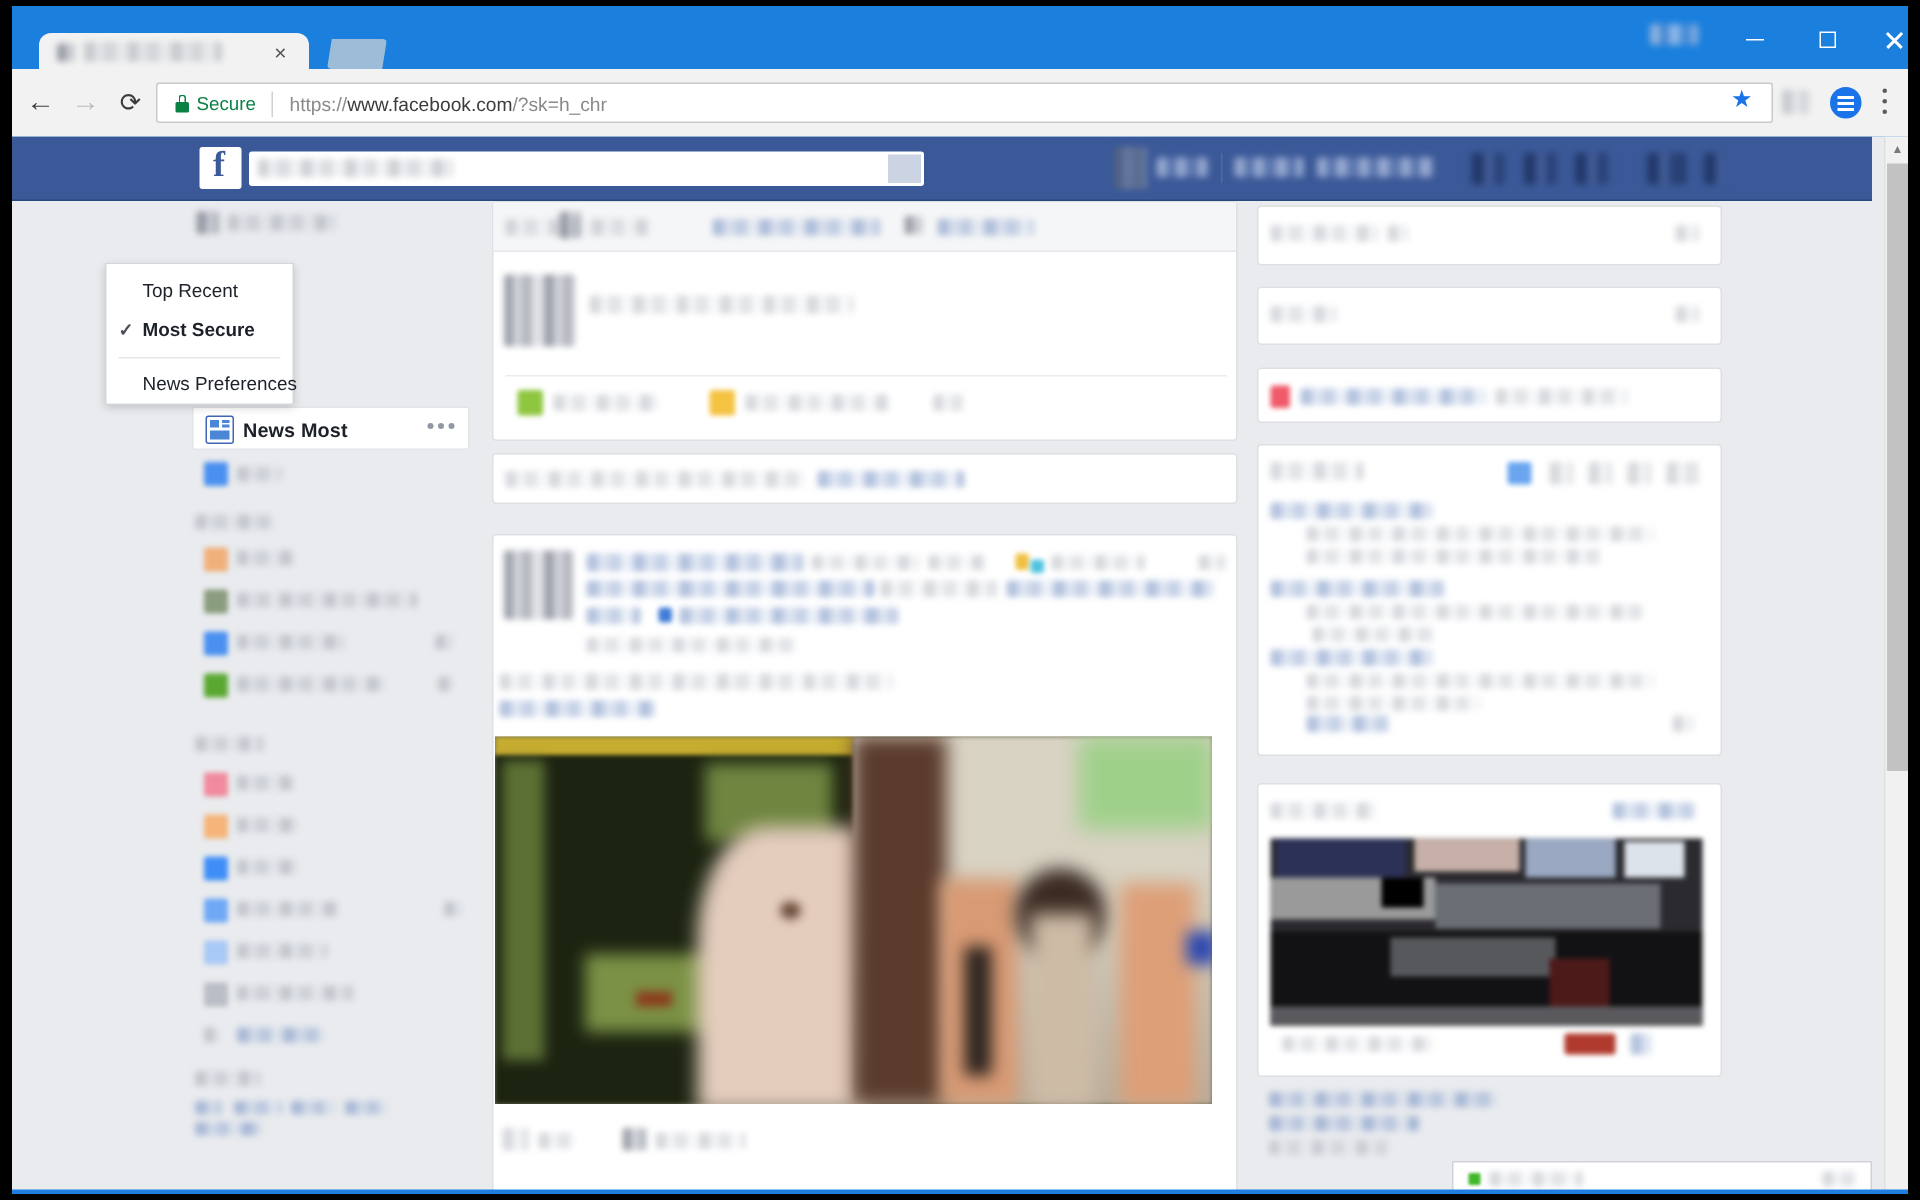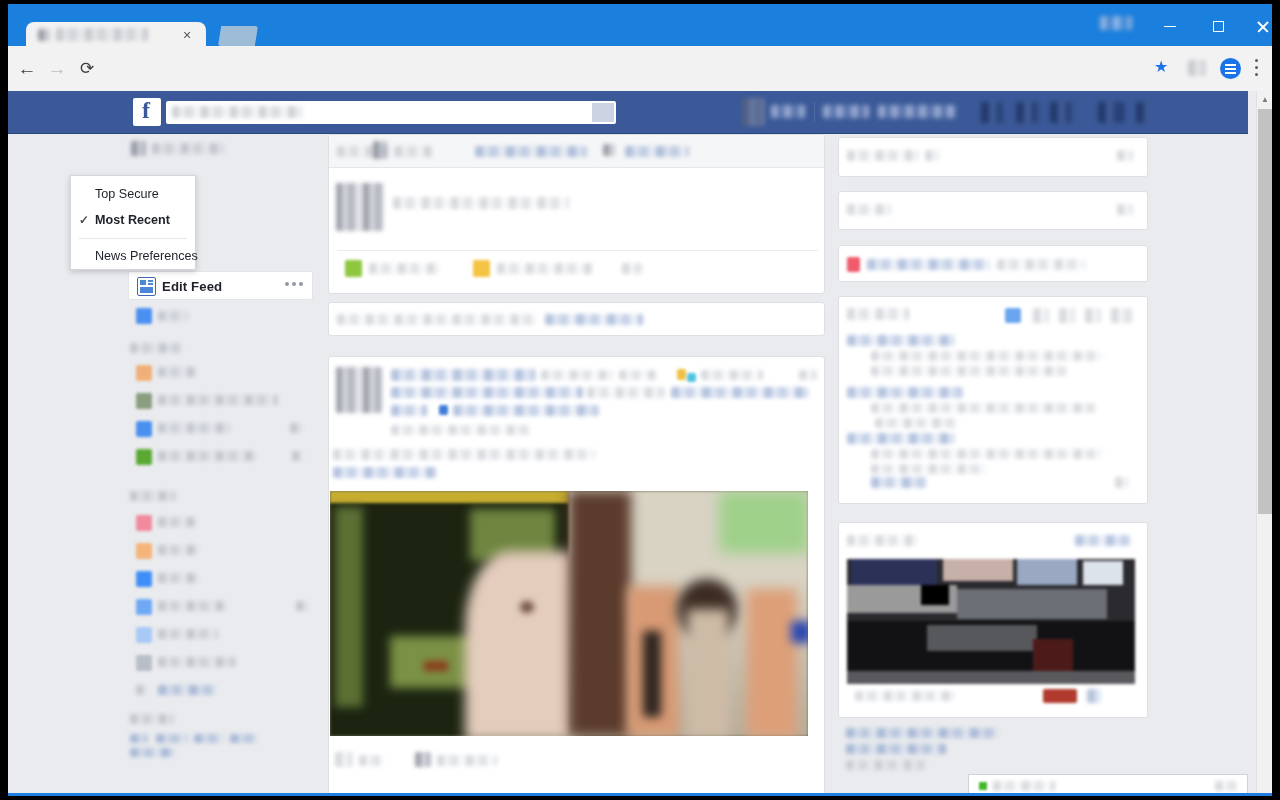--- a/index.html
+++ b/index.html
@@ -289,20 +289,29 @@
     <div class="win-ctrl win-min"><i></i></div>
     <div class="win-ctrl win-max"><i></i></div>
     <div class="win-ctrl win-close"><i></i></div>
   </div>
 
   <div class="toolbar">
     <div class="nav-btn nav-back">←</div>
     <div class="nav-btn nav-fwd">→</div>
     <div class="nav-btn nav-reload">⟳</div>
 
+    <div class="omnibox">
+      <span class="lock">
+        <span class="lock-shackle"></span>
+          <span class="lock-body"></span>
+      </span>
+      <span class="secure-txt">Secure</span>
+      <span class="omni-div"></span>
+      <span class="url"><span class="dim">https://</span><span>www.facebook.com</span><span class="dim">/?sk=h_chr</span></span>
+    </div>
 
     <div class="star">★</div>
     <span class="blur ext-blur"></span>
     <div class="profile-circle"></div>
     <div class="kebab">
         <i></i>
       </div>
   </div>
 
   <div class="viewport">
@@ -331,21 +340,21 @@
         <span class="blur dark" style="display:block; width:15px; height:15px; position:absolute; left:3px; top:2px;"></span>
         <span class="blur" style="display:block; width:72px; height:11px; position:absolute; left:24px; top:4px;"></span>
       </div>
 
       <div class="nf-header">
         <span class="nf-icon">
           <span class="bar1"></span>
             <span class="bar2"></span>
             <span class="bar3"></span>
         </span>
-        <span class="nf-title">Edit Feed</span>
+        <span class="nf-title">News Most</span>
         <span class="nf-dots">
           <span></span>
             <span></span>
             <span></span>
         </span>
       </div>
 
       <div style="position:absolute; left:0; top:170px; width:185px;">
         <span class="sw" style="top:4px; background:#4a90f0;"></span>
         <span class="blur" style="display:block;position:absolute;left:30px;top:7px;width:30px;height:10px;"></span>
@@ -580,25 +589,25 @@
     </div>
 
     <div class="scrollbar">
       <div class="sb-up">▲</div>
       <div class="sb-thumb"></div>
     </div>
   </div>
 
   <div class="nf-menu">
     <div class="nf-item first">
-      <span>Top Secure</span>
+      <span>Top Recent</span>
     </div>
     <div class="nf-item checked">
       <span class="nf-check">✓</span>
-      <span>Most Recent</span>
+      <span>Most Secure</span>
     </div>
     <div class="nf-sep"></div>
     <div class="nf-item">
       <span>News Preferences</span>
     </div>
   </div>
 
   <div class="bottom-bar"></div>
 </div>
 

